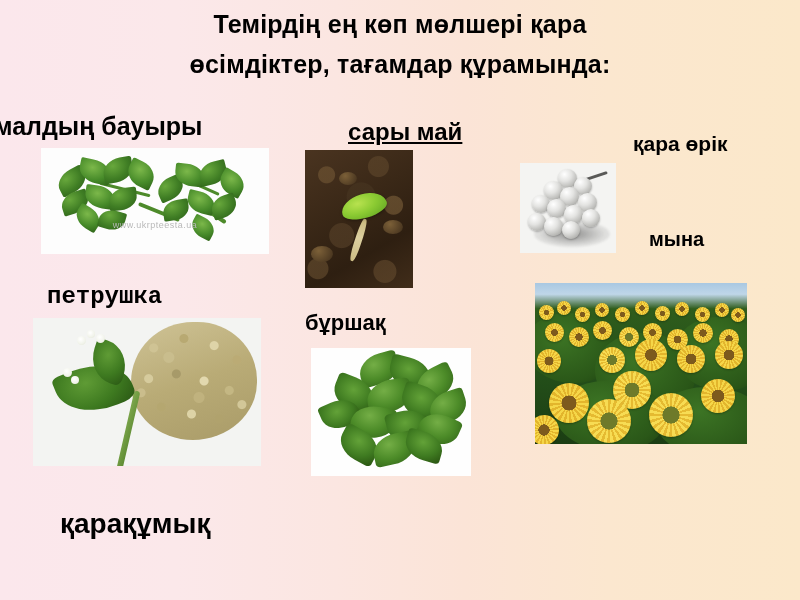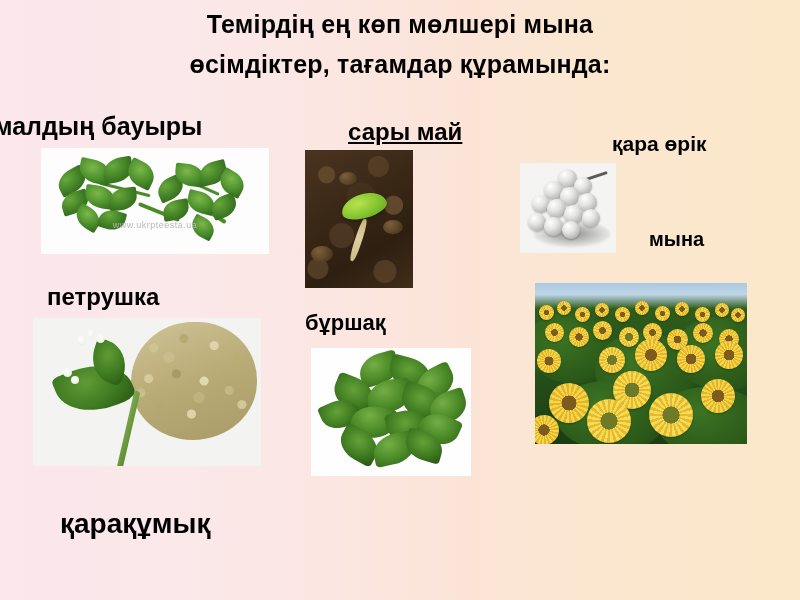--- a/index.html
+++ b/index.html
@@ -204,33 +204,33 @@
     border-radius: 48% 52% 45% 55%;
     background: radial-gradient(ellipse at 40% 35%, #3c7424 0%, #2a5718 70%, #1d3f10 100%);
   }
 </style>
 </head>
 <body>
 
 <div id="slide">
 
   <div class="title">
-    <span>Темірдің ең көп мөлшері мына</span>
+    <span>Темірдің ең көп мөлшері қара</span>
     <span class="line2">өсімдіктер, тағамдар құрамында:</span>
   </div>
 
   <div class="label" style="left:-6px; top:112px; font-size:25px;">малдың бауыры</div>
 
   <div class="label" style="left:348px; top:118px; font-size:24px;text-decoration:underline;">сары май</div>
 
-  <div class="label" style="left:612px; top:132px; font-size:21px;">қара өрік</div>
+  <div class="label" style="left:633px; top:132px; font-size:21px;">қара өрік</div>
 
   <div class="label" style="left:649px; top:228px; font-size:20px;">мына</div>
 
-  <div class="label" style="left:47px; top:283px; font-size:24px;">петрушка</div>
+  <div class="label" style="left:47px; top:283px; font-size:24px;font-family:Liberation Mono, monospace;">петрушка</div>
 
   <div class="label" style="left:305px; top:310px; font-size:22px;">бұршақ</div>
 
   <div class="label" style="left:60px; top:508px; font-size:28px;">қарақұмық</div>
 
 
 
   <div class="photo parsley-bg" style="left:41px; top:148px; width:228px; height:106px;">
 
     <div class="sprig">

